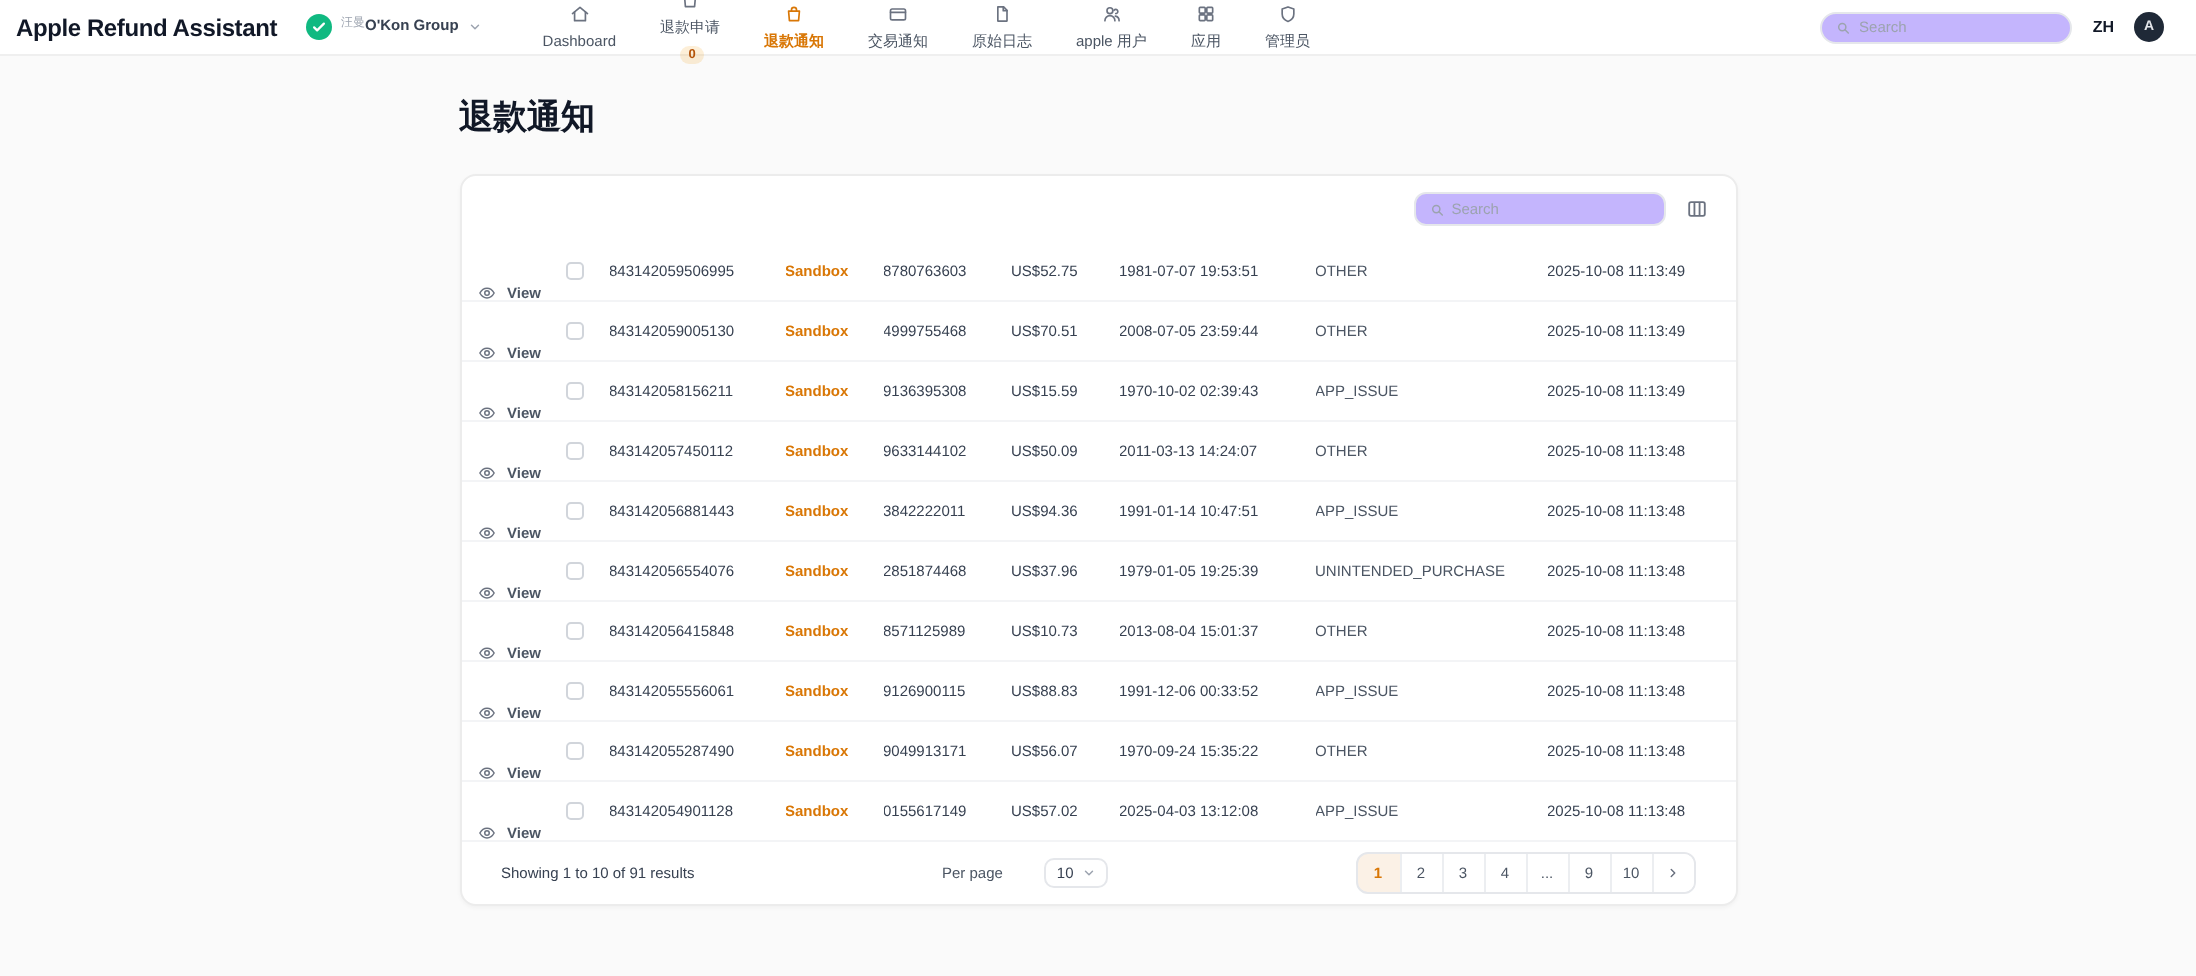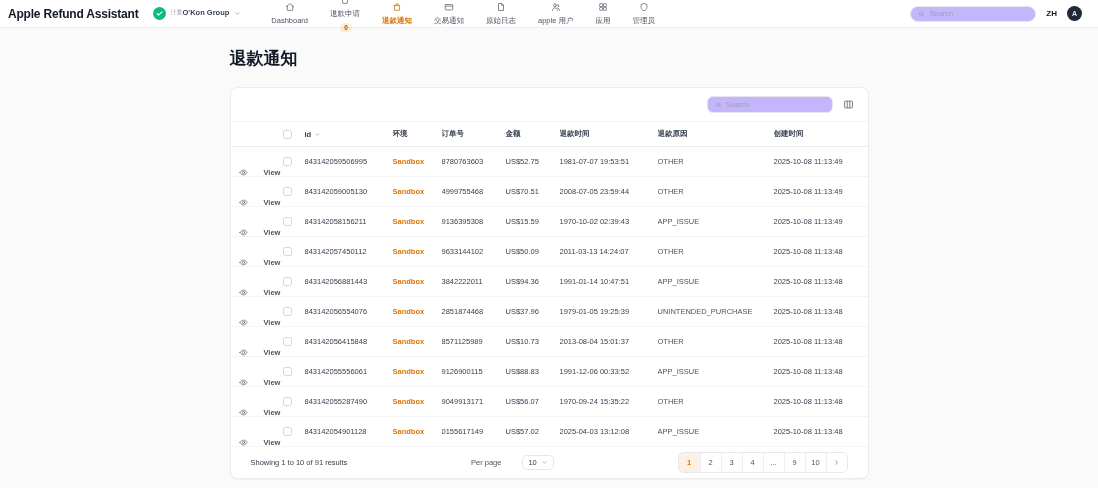--- a/index.html
+++ b/index.html
@@ -49,21 +49,21 @@
   
   .t-grid { display:grid; grid-template-columns:52px 22px 88px 49px 64px 54px 98px 116px 1fr;
     align-items:center; }
   .thead { height:26px; border-top:1px solid #f1f2f4; border-bottom:1px solid #eceef1; }
   .th { font-size:7.5px; font-weight:700; color:#374151; display:flex; align-items:center; gap:3px; }
   .sort-ic { color:#9ca3af; display:flex; }
   .trow { height:30px; border-bottom:1px solid #f3f4f6; font-size:7.5px; color:#374151; }
   .cell { overflow:hidden; text-overflow:ellipsis; white-space:nowrap; }
   .cb-cell { display:flex; }
   .view-cell { padding-left:8px; }
-  .view-btn { display:flex; align-items:center; gap:16px; border:0; background:none; font-size:7.5px;
+  .view-btn { display:flex; align-items:center; gap:6px; border:0; background:none; font-size:7.5px;
     color:#4b5563; font-weight:600; cursor:pointer; font-family:inherit; padding:0;margin-top:22px; }
   .view-btn svg { color:#6b7280; }
   .checkbox { display:inline-block; width:9px; height:9px; border:1px solid #d1d5db;
     border-radius:2.5px; background:#fff; cursor:pointer; }
   .env-link { color:var(--accent); font-weight:600; cursor:pointer; text-decoration:none; }
   .reason { color:#4b5563; }
   
   .tfoot { display:flex; align-items:center; justify-content:space-between; padding:6px 20px; height:31px; }
   .summary { font-size:7.5px; color:#374151; }
   .perpage { display:flex; align-items:center; gap:21px; font-size:7.5px; color:#4b5563; }
@@ -191,40 +191,20 @@
         <input placeholder="Search" style="">
       </label>
       <button class="colbtn">
         <svg width="11" height="11" viewBox="0 0 24 24" fill="none" stroke="currentColor" stroke-width="2" stroke-linejoin="round">
             <rect x="3.5" y="4.5" width="17" height="15" rx="2"></rect>
             <path d="M9.2 4.5v15M14.8 4.5v15"></path>
           </svg>
       </button>
     </div>
 
-    <div class="thead t-grid">
-      <div class="cell view-cell"></div>
-      <div class="cell cb-cell">
-          <span class="checkbox"></span>
-        </div>
-      <div class="cell th">
-        <span>id</span>
-        <span class="sort-ic">
-          <svg width="7" height="7" viewBox="0 0 24 24" fill="none" stroke="currentColor" stroke-width="2.5" stroke-linecap="round" stroke-linejoin="round">
-              <path d="M7 10l5 5 5-5"></path>
-            </svg>
-        </span>
-      </div>
-      <div class="cell th">环境</div>
-      <div class="cell th">订单号</div>
-      <div class="cell th">金额</div>
-      <div class="cell th">退款时间</div>
-      <div class="cell th">退款原因</div>
-      <div class="cell th">创建时间</div>
-    </div>
 
     <div>
 
         <div class="trow t-grid">
           <div class="cell view-cell">
             <button class="view-btn">
               <svg width="9" height="9" viewBox="0 0 24 24" fill="none" stroke="currentColor" stroke-width="2" stroke-linecap="round" stroke-linejoin="round">
                 <path d="M2.5 12S6 5.5 12 5.5 21.5 12 21.5 12 18 18.5 12 18.5 2.5 12 2.5 12z"></path>
                 <circle cx="12" cy="12" r="3"></circle>
               </svg>

